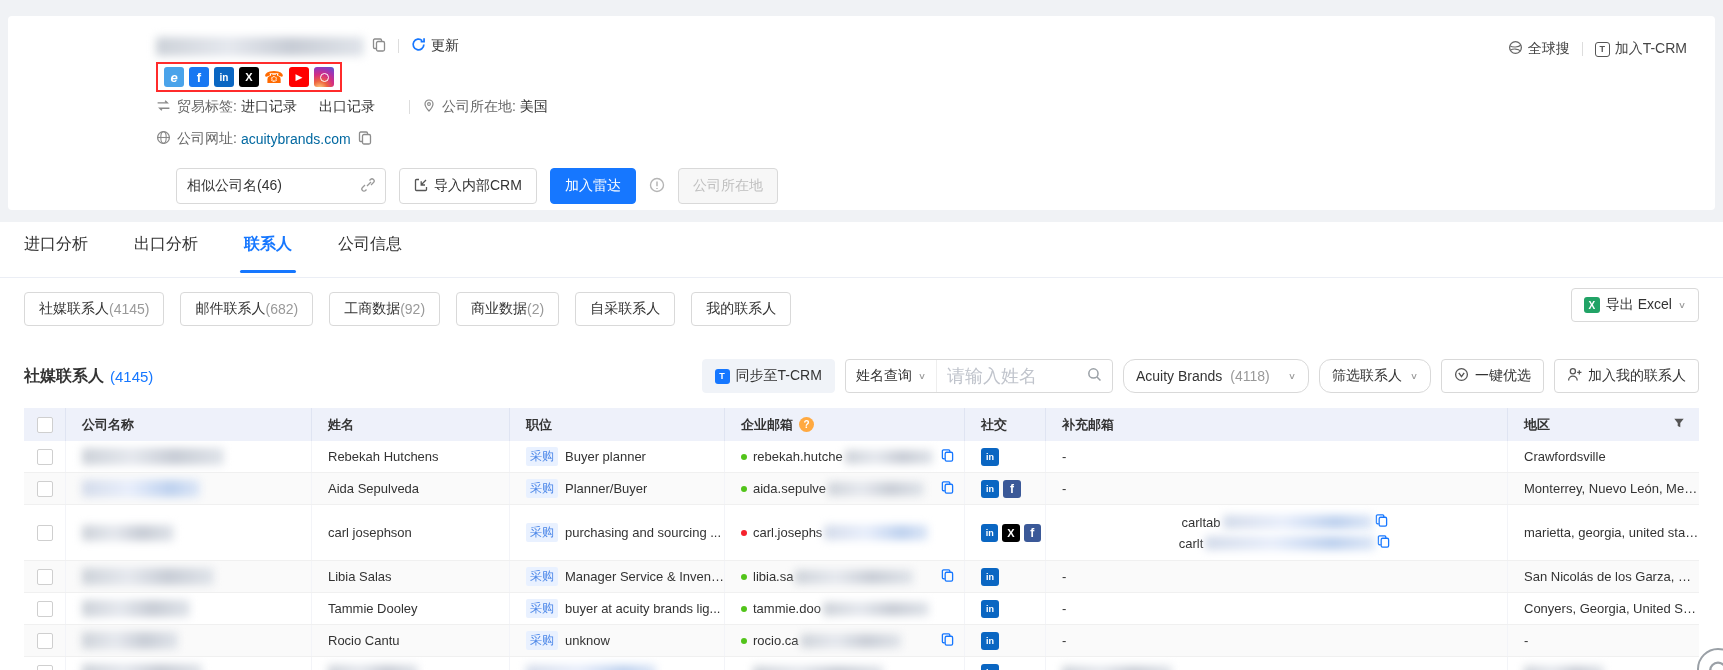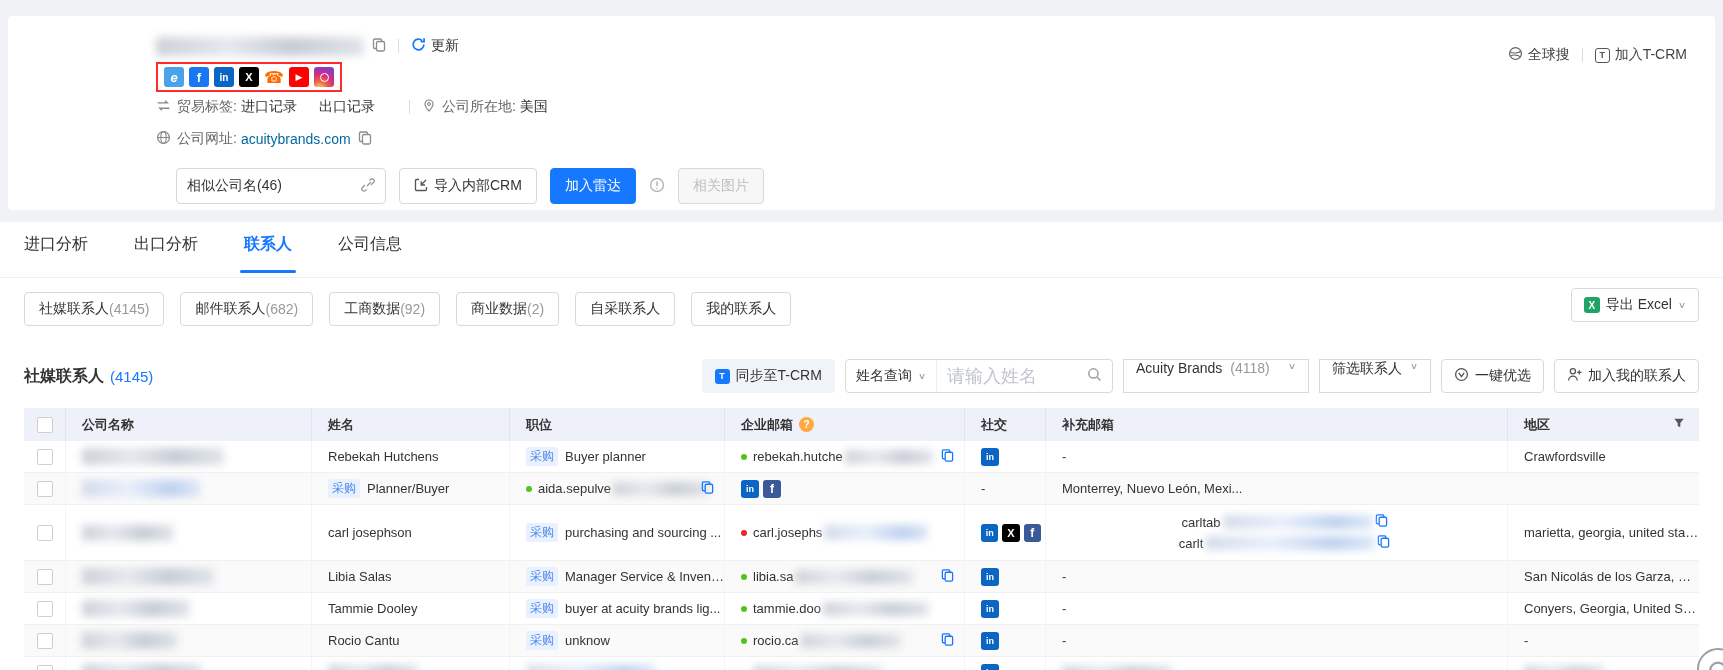--- a/index.html
+++ b/index.html
@@ -37,21 +37,21 @@
   .meta-row .val { color:#333; }
   .trade-tag { margin-right:22px; cursor:pointer; }
   .link { color:#0369a1; cursor:pointer; }
 
   .btn-row { position:absolute; left:168px; top:152px; display:flex; align-items:center; gap:13px; }
   .similar-box { width:210px; height:36px; border:1px solid #d9d9d9; border-radius:4px; display:flex; align-items:center; justify-content:space-between; padding:0 10px; font-size:14px; background:#fff; cursor:pointer; }
   .btn { height:36px; border:1px solid #d9d9d9; border-radius:4px; background:#fff; display:flex; align-items:center; gap:6px; padding:0 14px; font-size:14px; cursor:pointer; }
   .btn.primary { background:#1677ff; border-color:#1677ff; color:#fff; }
   .btn.disabled { color:#bfbfbf; background:#f7f7f7; cursor:not-allowed; }
 
-  .top-right { position:absolute; right:28px; top:30px; display:flex; align-items:center; font-size:14px; color:#444; }
+  .top-right { position:absolute; right:28px; top:24px; display:flex; align-items:center; font-size:14px; color:#444; }
   .top-right .item { display:flex; align-items:center; gap:5px; cursor:pointer; }
   .tcrm-badge { width:15px; height:15px; border:1.5px solid #555; border-radius:3px; font-size:9px; font-weight:bold; display:flex; align-items:center; justify-content:center; color:#555; }
 
   
   .main-card { position:absolute; left:0; right:0; top:222px; bottom:0; background:#fff; }
   .tabs { position:absolute; left:24px; top:12px; display:flex; gap:46px; font-size:16px; }
   .tab { padding-bottom:18px; cursor:pointer; position:relative; color:#333; }
   .tab.active { color:#1677ff; font-weight:bold;font-family:Liberation Serif, serif; }
   .tab.active::after { content:""; position:absolute; left:-4px; right:-4px; bottom:0; height:3px; background:#1677ff; border-radius:2px; }
   .tabs-line { position:absolute; left:0; right:0; top:55px; border-bottom:1px solid #ebeef5; }
@@ -67,21 +67,21 @@
   .tl-title { font-size:16px; font-weight:bold; }
   .tl-count { color:#1677ff; font-size:15px; margin-left:6px; }
   .tl-right { margin-left:auto; display:flex; align-items:center; gap:10px; }
   .tool-btn { height:34px; border:1px solid #d9d9d9; border-radius:4px; background:#fff; display:flex; align-items:center; gap:6px; padding:0 12px; font-size:14px; cursor:pointer; white-space:nowrap; }
   .tool-btn.soft { background:#f0f3f8; border-color:#f0f3f8; }
   .sync-badge { width:15px; height:15px; background:#1677ff; border-radius:3px; color:#fff; font-size:9px; font-weight:bold; display:flex; align-items:center; justify-content:center; }
   .name-group { height:34px; border:1px solid #d9d9d9; border-radius:4px; background:#fff; display:flex; align-items:center; }
   .name-select { display:flex; align-items:center; gap:6px; padding:0 10px; font-size:14px; cursor:pointer; border-right:1px solid #eee; height:100%; }
   .name-input { border:none; outline:none; width:150px; padding:0 6px 0 10px; font-size:18px; font-family:Liberation Serif, serif; color:#ec4899; }
   .name-input::placeholder { color:#c0c4cc; }
-  .select { height:34px; border:1px solid #d9d9d9; border-radius:0; background:#fff; display:flex; align-items:flex-start; gap:8px; padding:0 12px; font-size:14px; cursor:pointer; white-space:nowrap; }
+  .select { height:34px; border:1px solid #d9d9d9; border-radius:12px; background:#fff; display:flex; align-items:center; gap:8px; padding:0 12px; font-size:14px; cursor:pointer; white-space:nowrap; }
   .select .cnt { color:#999; }
 
   
   .table { position:absolute; left:24px; top:186px; width:1675px; }
   .trow { display:grid; grid-template-columns:42px 246px 198px 215px 240px 81px 462px 191px; align-items:center; }
   .thead { background:#eef1fa; height:33px; font-weight:bold; }
   .thead .cell { border-right:1px solid #dfe4f2; height:100%; display:flex; align-items:center; }
   .thead .cell:last-child { border-right:none; }
   .tbody-row { height:32px; border-bottom:1px solid #f0f0f0; background:#fff; }
   .tbody-row.alt { background:#fafafa; }
@@ -191,21 +191,21 @@
         <span>导入内部CRM</span>
       </div>
       <div class="btn primary">
         <span>加入雷达</span>
       </div>
       <span><svg width="16" height="16" viewBox="0 0 14 14">
             <circle cx="7" cy="7" r="5.7" fill="none" stroke="#b5b5b5" stroke-width="1.2"></circle>
             <path d="M7 4v4M7 9.6v1" stroke="#b5b5b5" stroke-width="1.3"></path>
           </svg></span>
       <div class="btn disabled">
-        <span>相关图片</span>
+        <span>公司所在地</span>
       </div>
     </div>
 
     <div class="top-right">
       <span class="item">
         <span><svg width="15" height="15" viewBox="0 0 14 14">
               <circle cx="7" cy="7" r="5.5" fill="none" stroke="#666" stroke-width="1.2"></circle>
               <path d="M2 5.5c2 1.5 8 1.5 10-1M2.2 9.5c2.5-1.5 7.5-1.5 9.6 1" stroke="#666" stroke-width="1" fill="none"></path>
             </svg></span>
         <span>全球搜</span>
@@ -369,20 +369,23 @@
             <span class="ellip">Crawfordsville</span>
           </div>
       </div>
 
       <div class="trow tbody-row alt">
         <div class="cell ck">
             <input type="checkbox" class="cbx" style="">
           </div>
         <div class="cell">
             <span class="blur bluish" style="width:118px;height:17px"></span>
+          </div>
+        <div class="cell">
+            <span>Aida Sepulveda</span>
           </div>
         <div class="cell">
             <span class="tag">采购</span>
             <span class="ellip">Planner/Buyer</span>
           </div>
         <div class="cell">
             <span class="dot green"></span>
             <span>aida.sepulve</span>
             <span class="blur" style="width:96px;height:14px;margin-left:2px"></span>
           <span class="copy-ic" style="position:absolute;right:10px"><svg width="13" height="13" viewBox="0 0 14 14">

